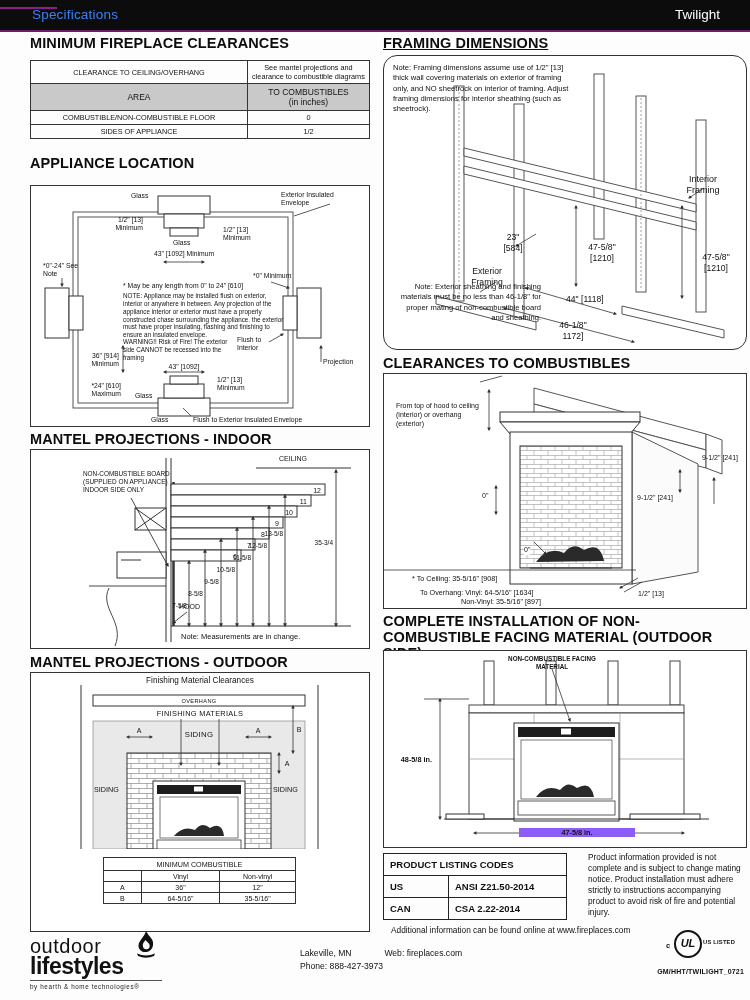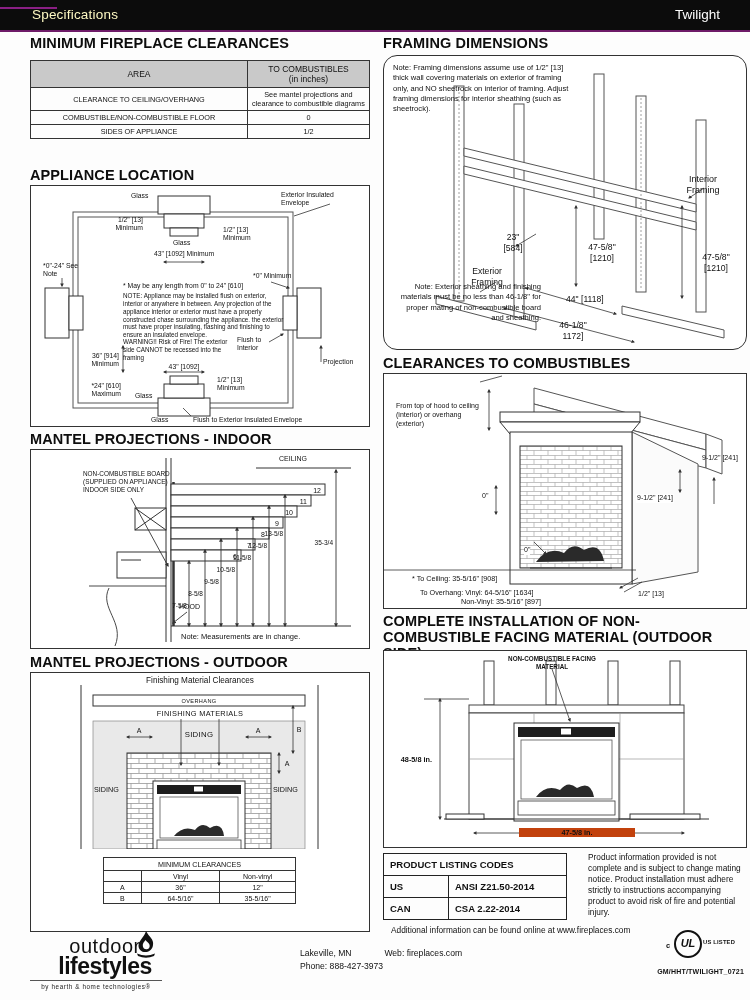--- a/index.html
+++ b/index.html
@@ -2,21 +2,21 @@
 <html><head>
 <meta charset="utf-8">
 <style>
   html,body{margin:0;padding:0;background:#e8e8ea;}
   .page{position:relative;width:750px;height:1000px;background:#fdfdfd;overflow:hidden;
         font-family:"Liberation Sans",sans-serif;color:#111;}
   
   .topbar{position:absolute;left:0;top:0;width:750px;height:30px;background:#0c0c0c;
           border-bottom:2px solid #6e1b68;}
   .topbar .tab{position:absolute;left:0;top:7px;width:57px;height:0;border-bottom:2px solid #8a1f84;}
-  .topbar .tl{position:absolute;left:32px;top:7px;color:#fef9c3;font-size:13.5px;letter-spacing:.2px;}
+  .topbar .tl{position:absolute;left:32px;top:7px;color:#3b82f6;font-size:13.5px;letter-spacing:.2px;}
   .topbar .tr{position:absolute;right:30px;top:7px;color:#fff;font-size:13.5px;}
   
   .hd{position:absolute;font-weight:bold;font-size:14.5px;letter-spacing:.1px;color:#0d0d0d;line-height:1.1;}
   
   .box{position:absolute;border:1.3px solid #333;background:#fff;}
   .box svg{position:absolute;left:0;top:0;}
   .lb{position:absolute;font-size:6.8px;line-height:1.25;color:#111;}
   .c{text-align:center}.r{text-align:right}
   
   table{border-collapse:collapse;}
@@ -25,21 +25,21 @@
   .t-clear th{background:#c9c9c9;font-size:8.5px;padding:3px;}
   .t-clear td{font-size:7.3px;text-align:center;padding:2px 4px;}
   .t-clear .c1{width:64%;} .t-clear .c2{width:36%;}
   .t-mini{border:1.2px solid #333;width:193px;}
   .t-mini td,.t-mini th{border:1px solid #333;font-size:7px;text-align:center;padding:1.5px 2px;font-weight:normal;}
   .t-mini .tt{font-size:7.2px;}
   .t-codes{position:absolute;left:383px;top:853px;width:184px;border:1.6px solid #222;}
   .t-codes td{border:1.4px solid #222;font-size:9.5px;font-weight:bold;padding:5px 6px;}
   .t-codes .rg{width:52px;}
   
-  .foot-logo{position:absolute;left:30px;top:936px;width:150px;text-align:center;}
+  .foot-logo{position:absolute;left:30px;top:936px;width:150px;}
   .foot-logo .l1{font-size:20px;font-weight:400;letter-spacing:.5px;line-height:1;}
   .foot-logo .l2{font-size:23px;font-weight:bold;letter-spacing:-.5px;line-height:.95;}
   .foot-logo .l3{font-size:6.3px;letter-spacing:.6px;color:#222;border-top:1px solid #555;
                  padding-top:2px;margin-top:2px;width:132px;}
   .flame{position:absolute;left:103px;top:-6px;}
   .contact{position:absolute;left:300px;top:947px;font-size:8.6px;line-height:1.5;}
   .addl{position:absolute;left:391px;top:925px;font-size:8.3px;}
   .ul-mark{position:absolute;left:662px;top:930px;width:80px;height:30px;}
   .ul-circle{position:absolute;left:12px;top:0;width:24px;height:24px;border:2.2px solid #111;
              border-radius:50%;text-align:center;font-weight:bold;font-size:11px;line-height:23px;
@@ -59,42 +59,42 @@
     <div class="tab"></div>
     <span class="tl">Specifications</span>
     <span class="tr">Twilight</span>
   </div>
 
   <div class="hd" style="left:30px;top:36px;">MINIMUM FIREPLACE CLEARANCES</div>
 
   <table class="t-clear">
     <tbody>
         <tr>
+      <td>CLEARANCE TO CEILING/OVERHANG</td>
+      <td>See mantel projections and clearance to combustible diagrams</td>
+    </tr>
+    <tr>
       <th class="c1">AREA</th>
       <th class="c2">
         <div>TO COMBUSTIBLES</div>
         <div style="font-weight:normal">(in inches)</div>
       </th>
-    </tr>
-    <tr>
-      <td>CLEARANCE TO CEILING/OVERHANG</td>
-      <td>See mantel projections and clearance to combustible diagrams</td>
     </tr>
     <tr>
       <td>COMBUSTIBLE/NON-COMBUSTIBLE FLOOR</td>
       <td>0</td>
     </tr>
     <tr>
       <td>SIDES OF APPLIANCE</td>
       <td>1/2</td>
     </tr>
   </tbody>
     </table>
 
-  <div class="hd" style="left:30px;top:168px;">APPLIANCE LOCATION</div>
+  <div class="hd" style="left:30px;top:156px;">APPLIANCE LOCATION</div>
 
   <div class="box" style="left:30px;top:185px;width:338px;height:240px;">
     <svg width="338" height="240" viewBox="0 0 338 240">
       <defs>
         <marker id="ap" viewBox="0 0 10 10" refX="7" refY="5" markerWidth="4.5" markerHeight="4.5" orient="auto-start-reverse">
           <path d="M0,0L10,5L0,10z" fill="#333"></path>
         </marker>
       </defs>
       <g fill="none" stroke="#555" stroke-width="1">
         <rect x="42" y="26" width="220" height="196"></rect>
@@ -281,42 +281,42 @@
     </svg>
     <span class="lb c" style="left:0;top:3px;width:338px;font-size:8.2px;">Finishing Material Clearances</span>
     <span class="lb c" style="left:62px;top:24.5px;width:212px;font-size:5.6px;letter-spacing:.4px;">OVERHANG</span>
     <span class="lb c" style="left:0;top:36px;width:338px;font-size:7.4px;letter-spacing:.3px;">FINISHING MATERIALS</span>
     <span class="lb c" style="left:120px;top:57px;width:96px;font-size:7.8px;letter-spacing:.3px;">SIDING</span>
     <span class="lb" style="left:63px;top:112px;font-size:7.2px;">SIDING</span>
     <span class="lb" style="left:242px;top:112px;font-size:7.2px;">SIDING</span>
     <table class="t-mini" style="position:absolute;left:72px;top:184px;">
       <tbody>
           <tr>
-            <th colspan="3" class="tt">MINIMUM CLEARANCES</th>
+            <th colspan="3" class="tt">MINIMUM COMBUSTIBLE</th>
           </tr>
       <tr>
         <th style="width:36px;"></th>
         <th style="width:80px;">Vinyl</th>
         <th style="width:77px;">Non-vinyl</th>
       </tr>
       <tr>
         <td>A</td>
         <td>36"</td>
         <td>12"</td>
       </tr>
       <tr>
         <td>B</td>
         <td>64-5/16"</td>
         <td>35-5/16"</td>
       </tr>
     </tbody>
       </table>
   </div>
 
-  <div class="hd" style="left:383px;top:36px;">FRAMING DIMENSIONS</div>
+  <div class="hd" style="left:383px;top:36px;text-decoration:underline;">FRAMING DIMENSIONS</div>
 
   <div class="box" style="left:383px;top:55px;width:362px;height:293px;border-radius:14px;">
     <svg width="362" height="293" viewBox="0 0 362 293">
       <defs>
         <marker id="af" viewBox="0 0 10 10" refX="7" refY="5" markerWidth="4.5" markerHeight="4.5" orient="auto-start-reverse">
           <path d="M0,0L10,5L0,10z" fill="#333"></path>
         </marker>
       </defs>
       <g fill="#fff" stroke="#555" stroke-width="1">
 
@@ -448,21 +448,21 @@
       </g>
       <g stroke="#333" stroke-width="0.8" fill="none">
         <line x1="56" y1="48" x2="56" y2="168" marker-start="url(#am)" marker-end="url(#am)"></line>
         <line x1="40" y1="48" x2="85" y2="48"></line>
         <line x1="90" y1="182" x2="300" y2="182" marker-start="url(#am)" marker-end="url(#am)"></line>
         <line x1="168" y1="18" x2="186" y2="70" marker-end="url(#am)"></line>
       </g>
     </svg>
     <span class="lb c" style="left:118px;top:4px;width:100px;font-size:6.3px;font-weight:bold;">NON-COMBUSTIBLE FACING MATERIAL</span>
     <span class="lb r" style="left:10px;top:104px;width:38px;font-size:7.3px;font-weight:bold;background:#fff;">48-5/8 in.</span>
-    <span class="lb c" style="left:135px;top:177px;width:116px;font-size:7.3px;font-weight:bold;background:#c2410c;">47-5/8 in.</span>
+    <span class="lb c" style="left:135px;top:177px;width:116px;font-size:7.3px;font-weight:bold;background:#8b5cf6;">47-5/8 in.</span>
   </div>
 
   <table class="t-codes">
     <tbody>
         <tr>
           <td colspan="2">PRODUCT LISTING CODES</td>
         </tr>
     <tr>
       <td class="rg">US</td>
       <td>ANSI Z21.50-2014</td>

